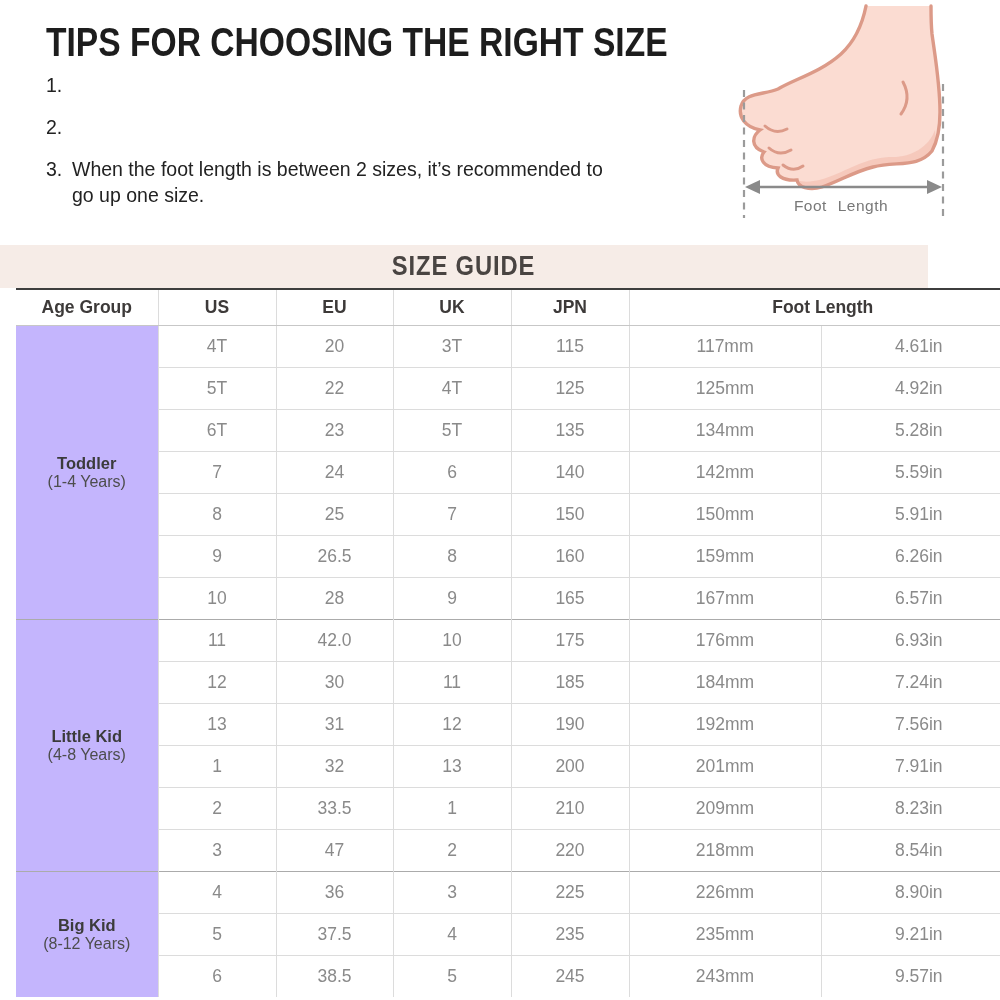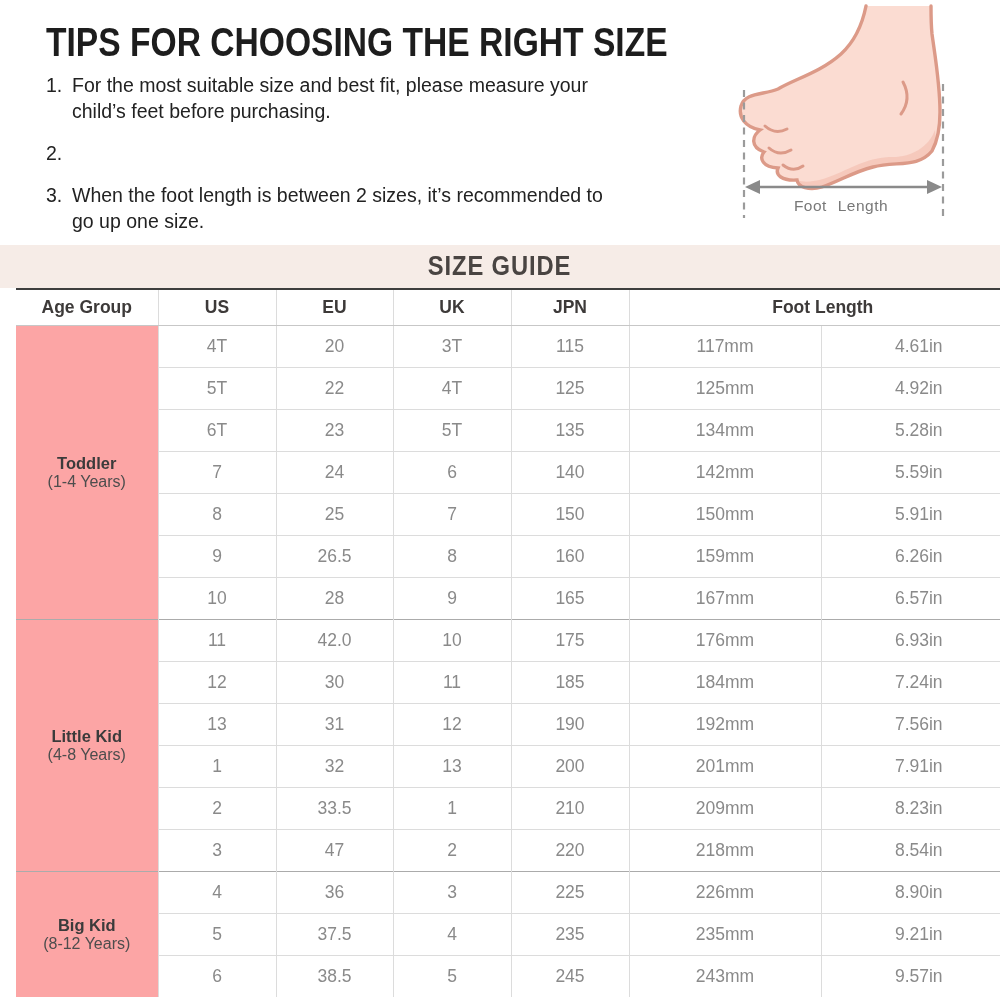--- a/index.html
+++ b/index.html
@@ -17,21 +17,21 @@
   .tips-list { position:absolute; left:46px; top:72px; width:640px; }
   .tip-item { display:flex; margin-bottom:16px; color:#222; }
   .tip-num  { width:26px; flex:0 0 26px; font-size:19.5px; line-height:26px; }
   .tip-text { font-size:19.5px; line-height:26px; white-space:pre-line; }
 
   
   .foot-illu { position:absolute; left:735px; top:0; width:212px; height:228px; }
 
   
   .banner {
-    position:absolute; left:0; top:245px; width:1000px; height:43px;
+    position:absolute; left:0; top:245px; width:928px; height:43px;
     background:var(--banner-bg,#F6ECE7);
     display:flex; align-items:center; justify-content:center;
   }
   .banner-title {
     font-size:27px; font-weight:bold; color:#494442; letter-spacing:1px;
     transform:scaleX(.88); transform-origin:center;
   }
 
   
   .size-table-wrap { position:absolute; left:16px; top:288px; width:1000px; }
@@ -44,35 +44,33 @@
     border-right:1px solid #dcdcdc;
   }
   table.size-table th:last-child, table.size-table td:last-child { border-right:none; }
   thead th {
     height:36px; font-size:17.5px; font-weight:bold; color:#3d3a39;
     border-bottom:1px solid #c7c7c7;
   }
   tbody td { height:42px; font-size:17.5px; color:#8a8a8a; border-top:1px solid #dcdcdc; }
   tbody tr.section-start td { border-top:1px solid #ababab; }
   tbody tr.first-body-row td { border-top:none; }
-  td.age-cell { background:#fca5a5; color:#3c3c3c;margin-left:47px; }
+  td.age-cell { background:#c4b5fd; color:#3c3c3c;margin-left:47px; }
   .age-name  { font-size:16.5px; font-weight:bold; color:#3b3b3b; line-height:20px; }
   .age-range { font-size:16px; font-weight:normal; color:#4d4d4d; line-height:18px; }
 </style>
 </head>
 <body>
 
 <div id="page">
 
   <div class="tips-title">TIPS FOR CHOOSING THE RIGHT SIZE</div>
   <div class="tips-list">
       <div class="tip-item">
         <div class="tip-num">1.</div>
-        <div class="tip-text">For the most suitable size and best fit, please measure your
-child’s feet before purchasing.</div>
       </div>
       <div class="tip-item">
         <div class="tip-num">2.</div>
       </div>
       <div class="tip-item">
         <div class="tip-num">3.</div>
         <div class="tip-text">When the foot length is between 2 sizes, it’s recommended to
 go up one size.</div>
       </div>
     </div>

